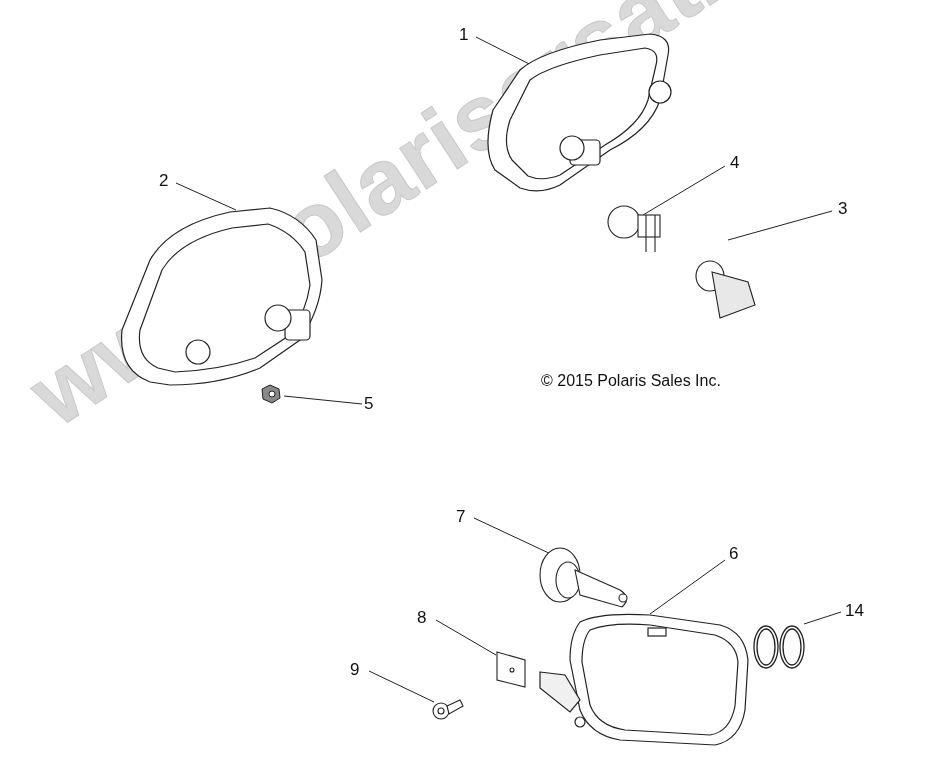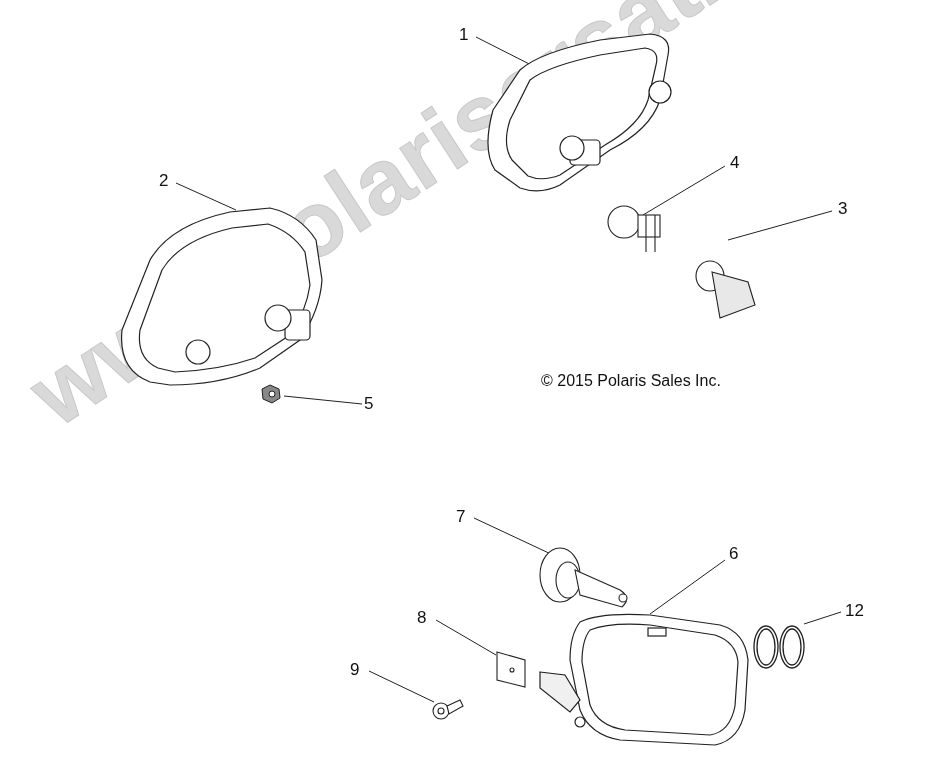--- a/index.html
+++ b/index.html
@@ -104,16 +104,16 @@
 
   <div class="callout" style="left:459px;top:26px">1</div>
   <div class="callout" style="left:159px;top:172px">2</div>
   <div class="callout" style="left:838px;top:200px">3</div>
   <div class="callout" style="left:730px;top:154px">4</div>
   <div class="callout" style="left:364px;top:395px">5</div>
   <div class="callout" style="left:729px;top:545px">6</div>
   <div class="callout" style="left:456px;top:508px">7</div>
   <div class="callout" style="left:417px;top:609px">8</div>
   <div class="callout" style="left:350px;top:661px">9</div>
-  <div class="callout" style="left:845px;top:602px">12</div>
+  <div class="callout" style="left:845px;top:602px">14</div>
 
   <div class="copyright">© 2015 Polaris Sales Inc.</div>
 </div>
 
 </body></html>

